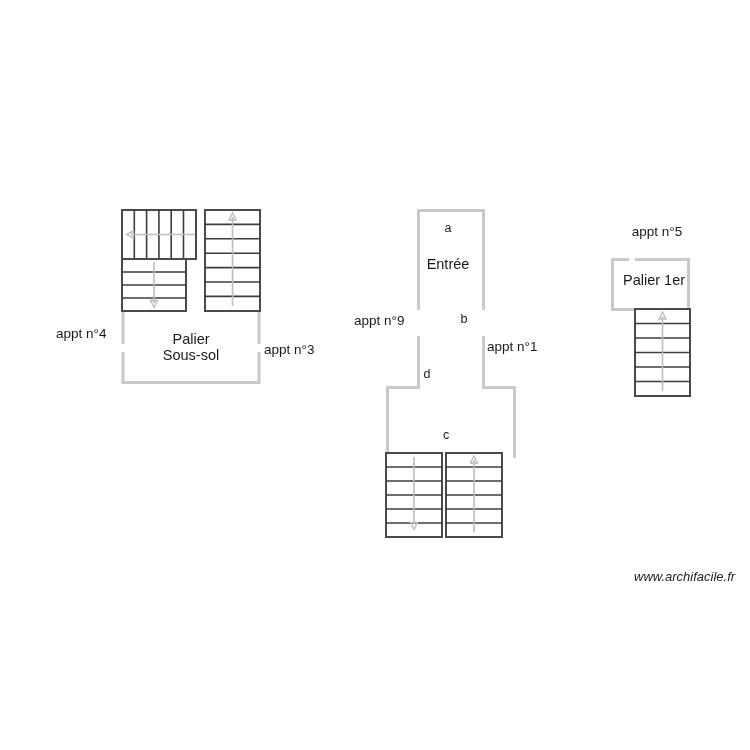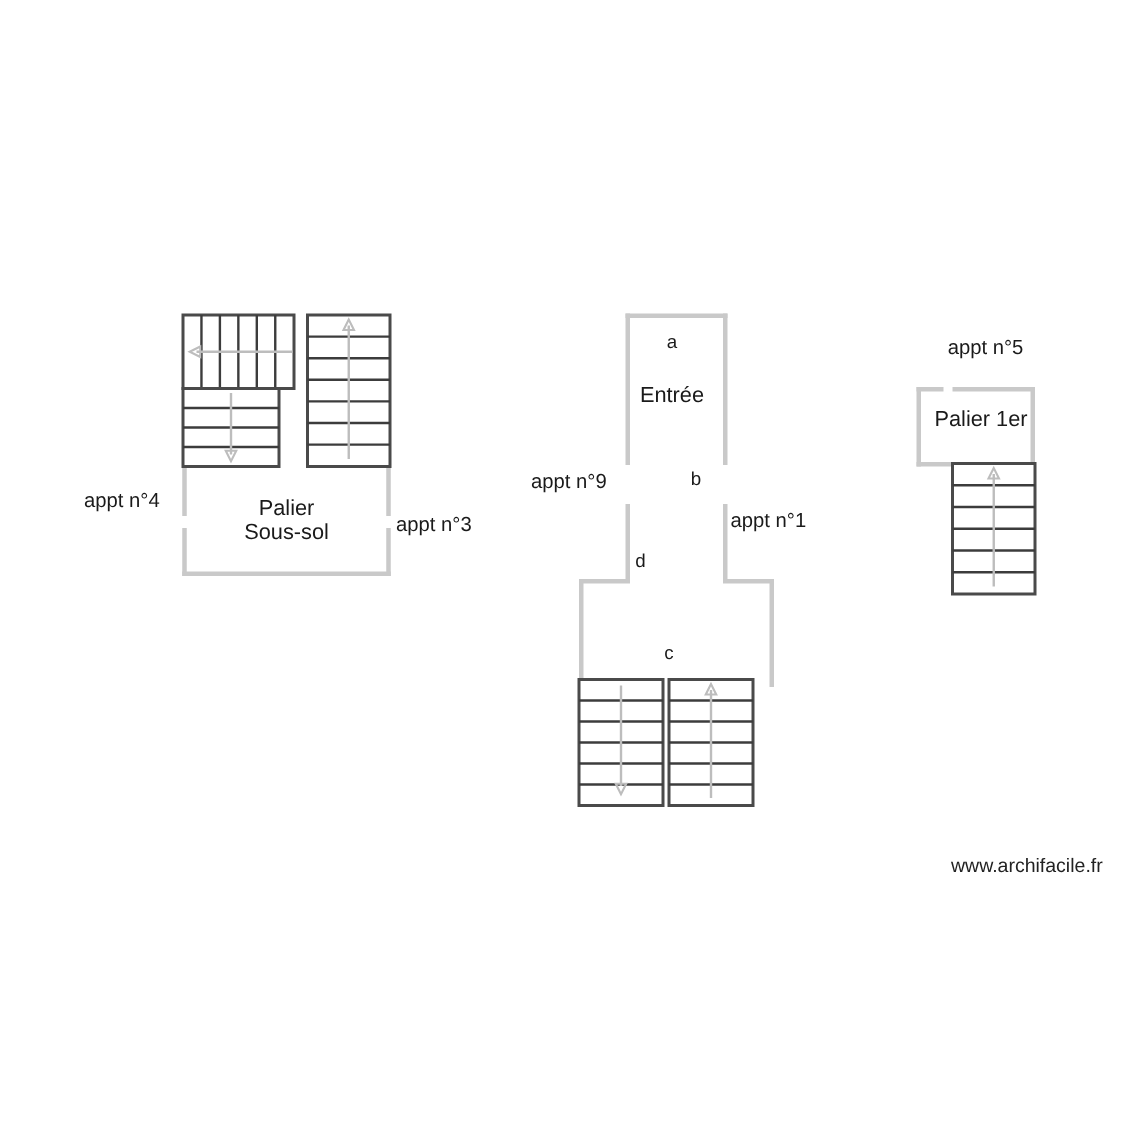--- a/index.html
+++ b/index.html
@@ -196,13 +196,13 @@
 <div class="txt lbl-appt" style="left:487px; top:315px;margin-top:24px;">appt n°1</div>
 
 <div class="txt lbl-letter center-x" style="left:427px; top:367px;">d</div>
 
 <div class="txt lbl-letter center-x" style="left:446px; top:428px;">c</div>
 
 <div class="txt lbl-appt center-x" style="left:657px; top:224px;">appt n°5</div>
 
 <div class="txt lbl-room center-x" style="left:654px; top:272px;">Palier 1er</div>
 
-<div class="txt watermark" style="left:634px; top:570px;">www.archifacile.fr</div>
+<div class="txt watermark" style="left:634px; top:570px;font-style:italic;">www.archifacile.fr</div>
 
 </body></html>

